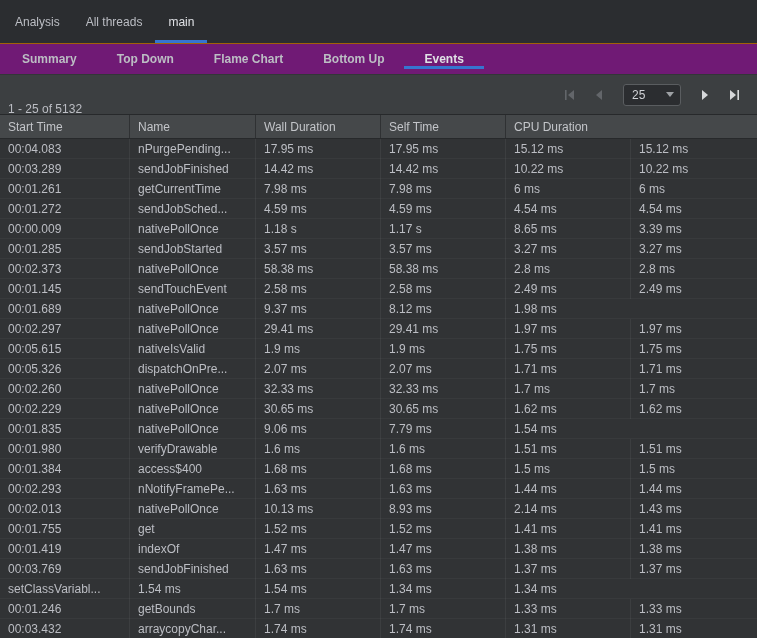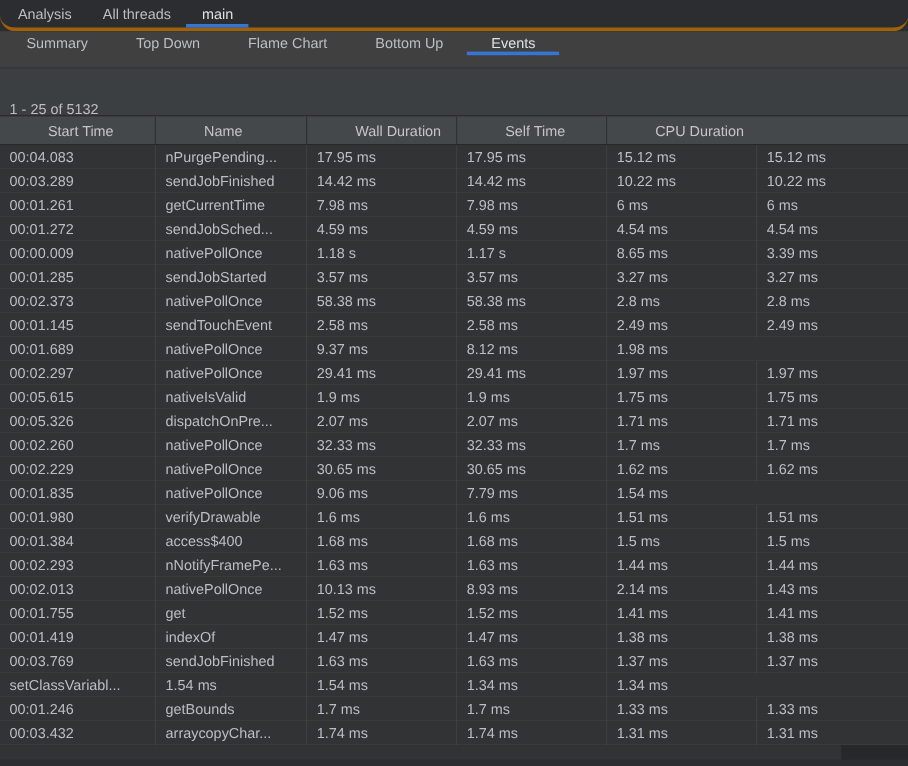--- a/index.html
+++ b/index.html
@@ -7,36 +7,36 @@
   body {
     font-family:"Liberation Sans","DejaVu Sans",sans-serif;
     font-size:12px;
     background:#2b2d30;
     color:#bcbec4;
     overflow:hidden;
     cursor:default;
   }
   
   .primary-tab-bar {
-    height:26px; display:flex; align-items:stretch;
+    height:44px; display:flex; align-items:stretch;
     background:#2b2d30; padding-left:2px;
-    border-bottom:3px solid #a16207;
-    border-radius:15px;
+    border-bottom:1px solid #a16207;
   }
   .tab {
     display:flex; align-items:center;
     padding:3px 13px 0 13px;
     border-bottom:3px solid transparent;
     color:#bcbec4; white-space:nowrap;
   }
   .tab.active { color:#dfe1e5; border-bottom-color:#3675d0; }
   .secondary-tab-bar {
-    height:31px; display:flex; align-items:flex-start;
-    background:#404040; padding-left:2px;
+    height:31px; display:flex; align-items:center;
+    background:#701a75; padding-left:2px;
     border-bottom:1px solid #333638;
+    font-weight:bold;
   }
   .secondary-tab-bar .tab { padding:3px 20px 0 20px; }
   
   .pagination-bar {
     height:40px; background:#3c3f41;
     display:flex; align-items:center;
     padding:0 12px 0 8px;
     border-bottom:1px solid #27292b;
   }
   .range-text { color:#bcbec4;margin-top:28px; }
@@ -64,21 +64,21 @@
     grid-template-columns:130px 126px 125px 125px 125px 1fr;
   }
   .table-header {
     height:24px; background:#45484a;
     border-bottom:1px solid #27292b;
   }
   .th {
     display:flex; align-items:center; justify-content:space-between;
     padding:0 6px 0 8px;
     border-right:1px solid #2f3133;
-    color:#c3c5c9; white-space:nowrap; overflow:hidden;margin-left:32px;
+    color:#c3c5c9; white-space:nowrap; overflow:hidden;
   }
   .th:last-child { border-right:none; }
   .sort-arrow { font-size:8px; color:#c3c5c9; margin-left:4px; flex:0 0 auto; }
   .table-body { background:#313335;text-align:center; }
   .tr {
     height:20px;
     box-shadow:inset 0 -1px 0 rgba(255,255,255,0.035);
   }
   .td {
     display:flex; align-items:center;
@@ -107,20 +107,48 @@
     <div class="tab">Summary</div>
     <div class="tab">Top Down</div>
     <div class="tab">Flame Chart</div>
     <div class="tab">Bottom Up</div>
     <div class="tab active">Events</div>
   </div>
 
 <div class="pagination-bar">
   <span class="range-text">1 - 25 of 5132</span>
   <div class="spacer"></div>
+  <div class="pager">
+    <div class="icon-btn">
+      <svg width="14" height="14" viewBox="0 0 14 14">
+        <rect x="2" y="2" width="1.6" height="10" fill="#63666a"></rect>
+        <path d="M11 2 L5 7 L11 12 Z" fill="#63666a"></path>
+      </svg>
+    </div>
+    <div class="icon-btn">
+      <svg width="14" height="14" viewBox="0 0 14 14">
+        <path d="M10 2 L4 7 L10 12 Z" fill="#63666a"></path>
+      </svg>
+    </div>
+    <div class="page-size-select">
+      <span>25</span>
+      <span class="chevron-down"></span>
+    </div>
+    <div class="icon-btn">
+      <svg width="14" height="14" viewBox="0 0 14 14">
+        <path d="M4 2 L10 7 L4 12 Z" fill="#d6d8da"></path>
+      </svg>
+    </div>
+    <div class="icon-btn">
+      <svg width="14" height="14" viewBox="0 0 14 14">
+        <path d="M3 2 L9 7 L3 12 Z" fill="#d6d8da"></path>
+        <rect x="10.4" y="2" width="1.6" height="10" fill="#d6d8da"></rect>
+      </svg>
+    </div>
+  </div>
 </div>
 
 <div class="table-header grid-cols">
     <div class="th">
       <span>Start Time</span>
     </div>
     <div class="th">
       <span>Name</span>
     </div>
     <div class="th">

